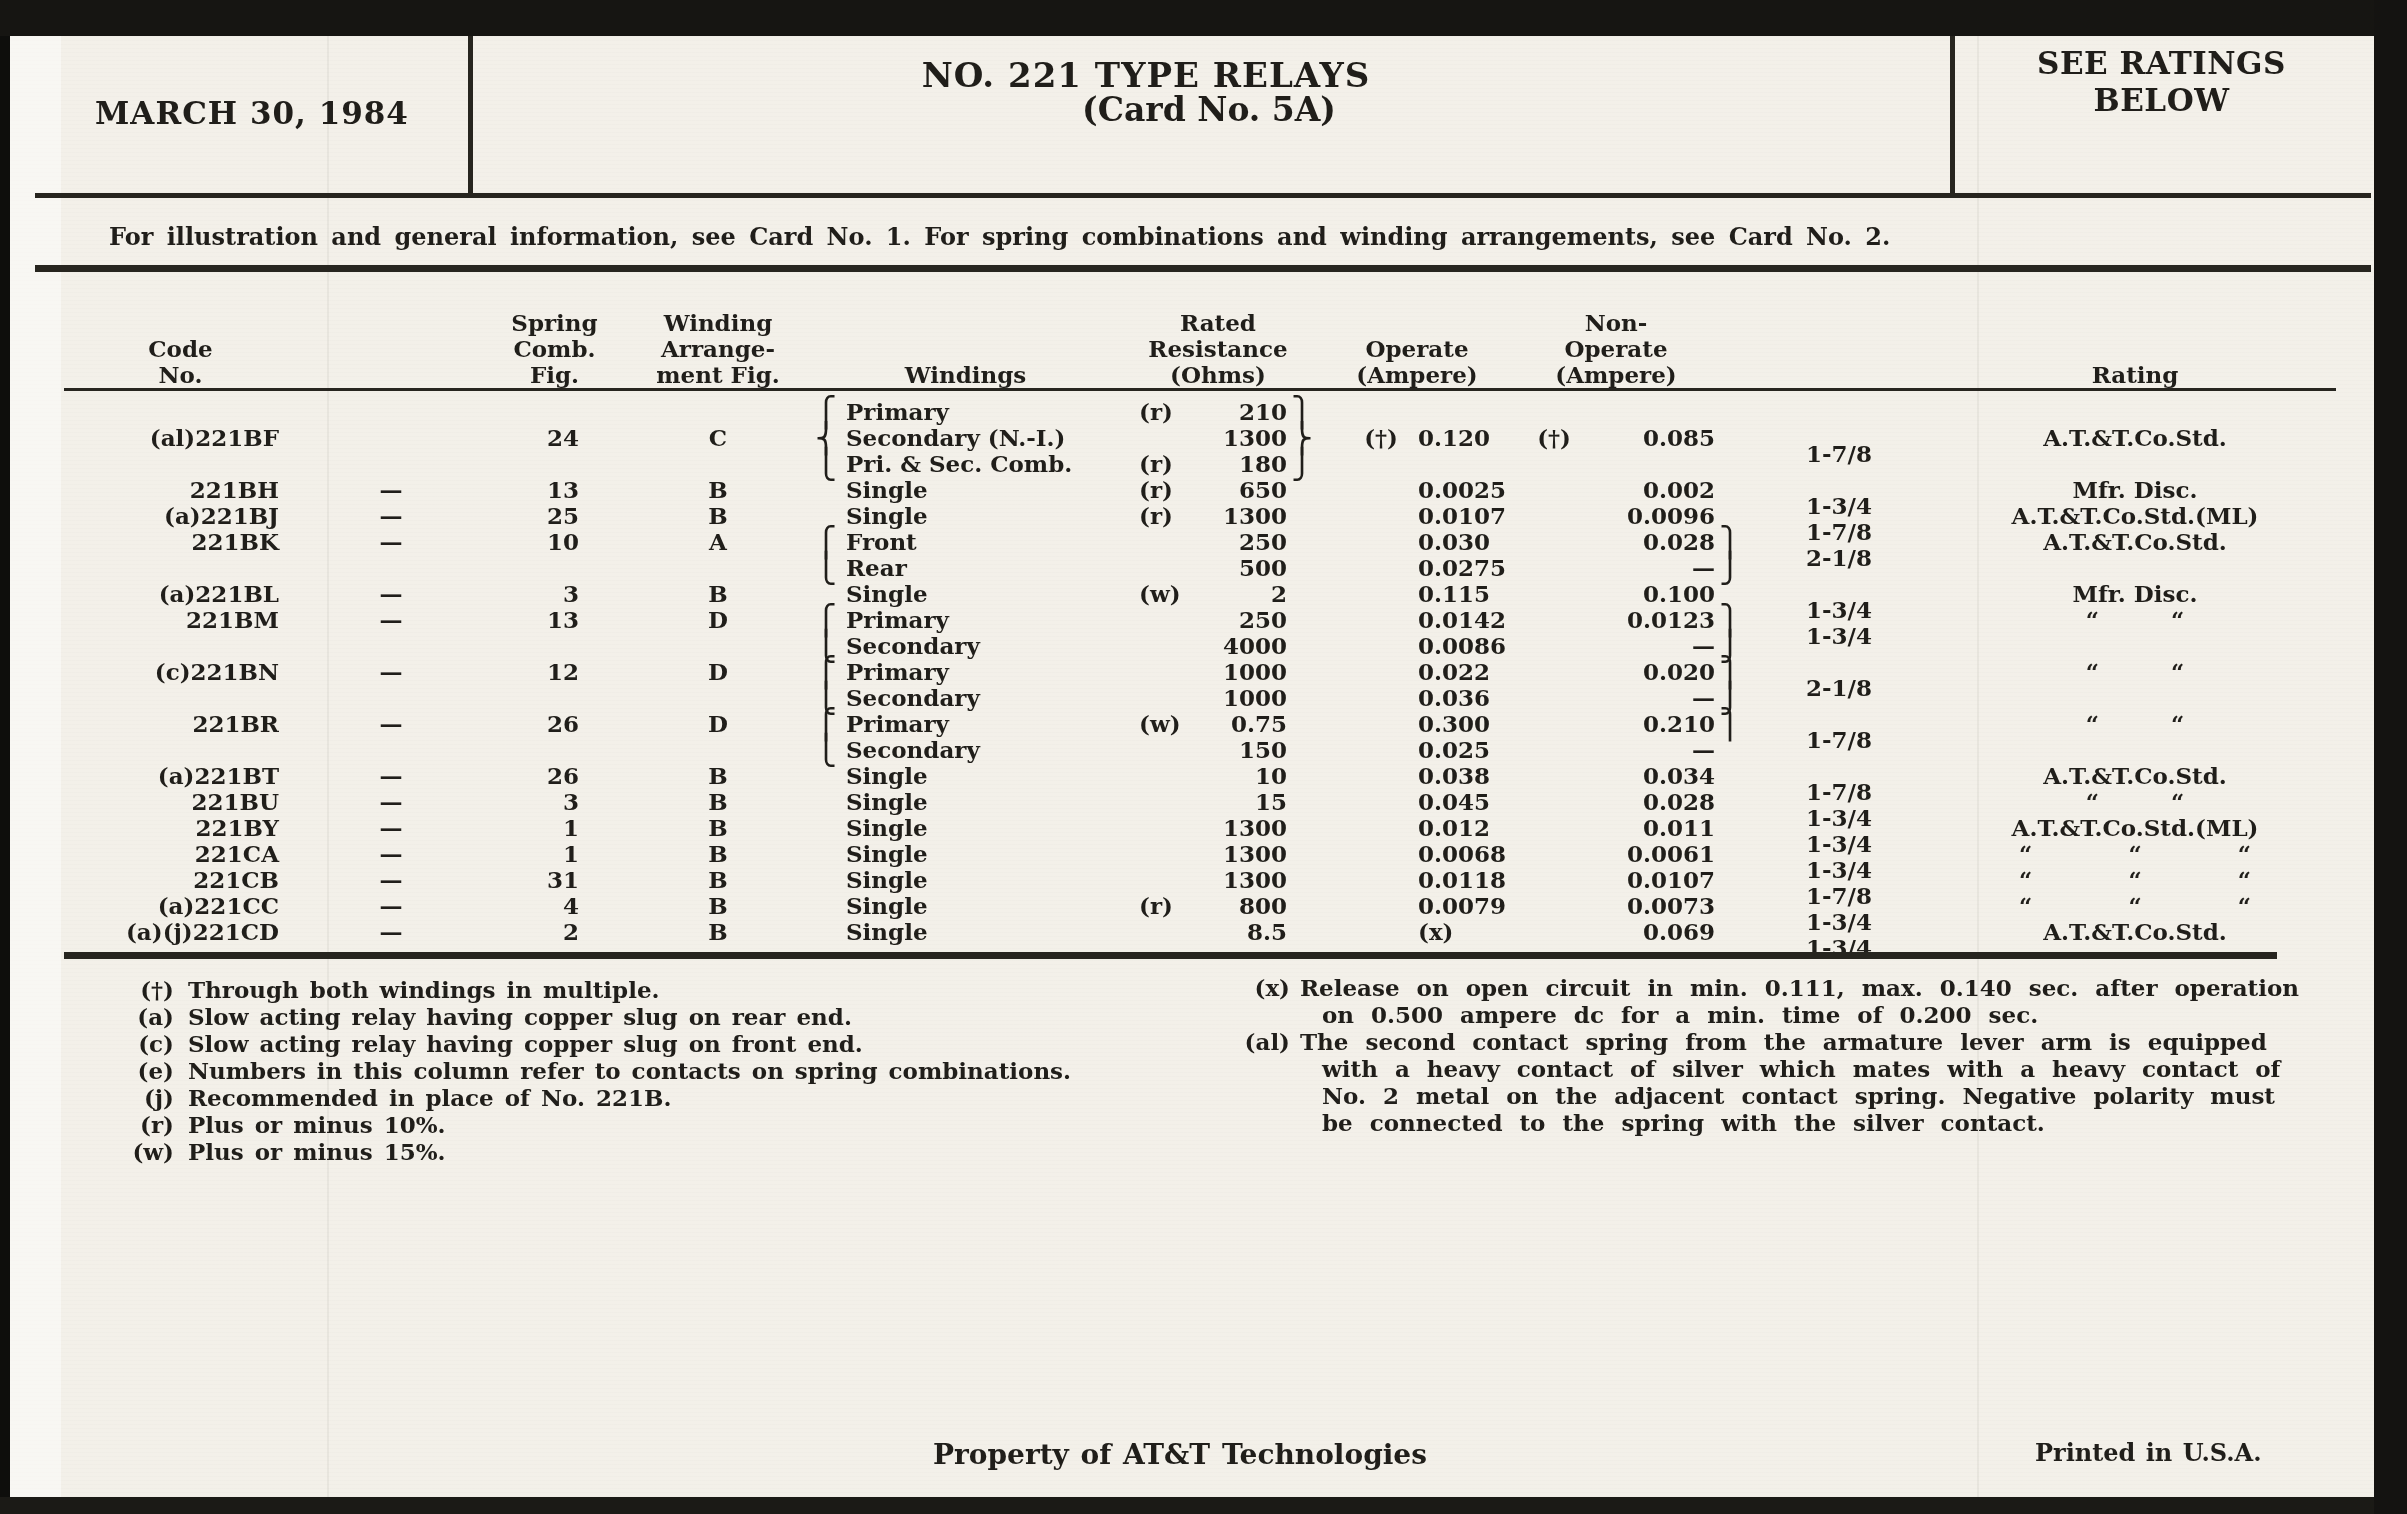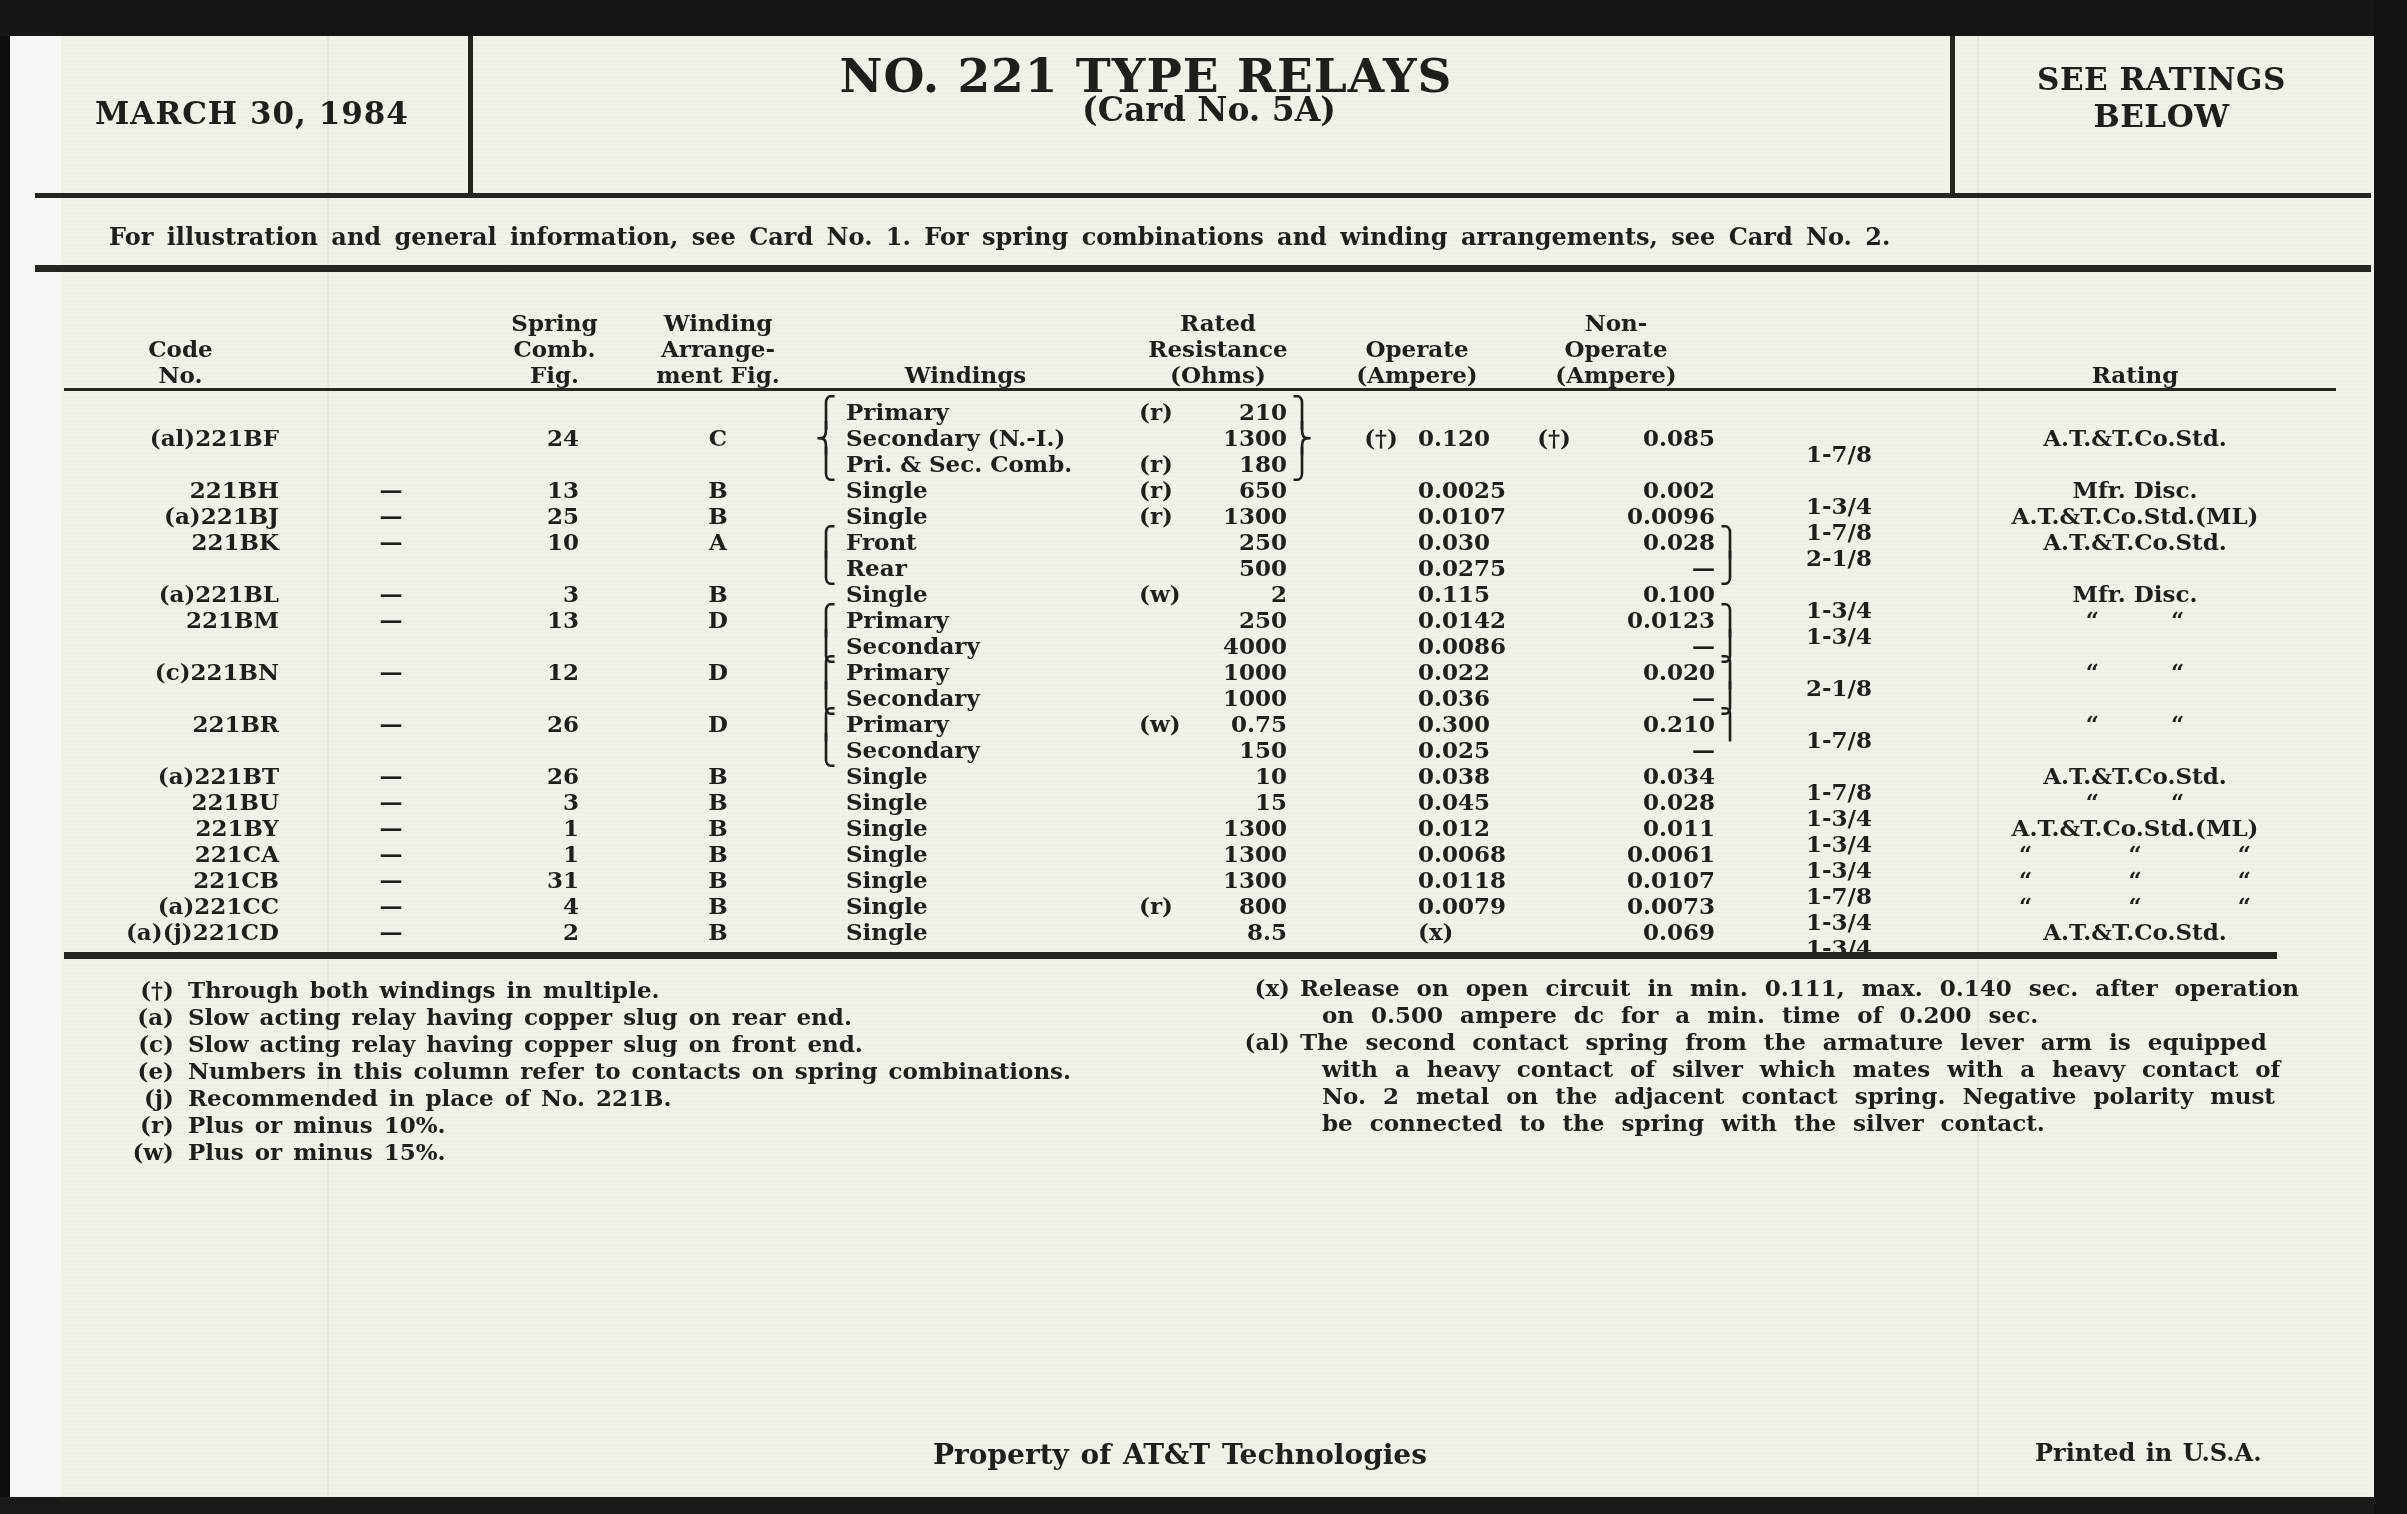--- a/index.html
+++ b/index.html
@@ -18,23 +18,23 @@
       #f3f0e9;
   }
   .left-margin-strip{left:10px;top:36px;width:51px;height:1461px;background:rgba(255,255,255,0.45);}
   .seam{top:36px;height:1461px;width:2px;background:rgba(70,62,44,0.06);}
   .band-top{left:0;top:0;width:2408px;height:36px;background:#161512;}
   .band-bottom{left:0;top:1497px;width:2408px;height:18px;background:#1b1a16;}
   .band-right{left:2374px;top:0;width:34px;height:1515px;background:#141311;}
   .rule{background:#27251f;}
   
   .date{left:35px;top:95px;width:434px;text-align:center;font-size:31px;letter-spacing:1px;}
-  .title{left:468px;top:50px;width:1356px;text-align:center;font-size:47px;letter-spacing:1px;line-height:51px;}
+  .title{left:468px;top:50px;width:1356px;text-align:center;font-size:34px;letter-spacing:1px;line-height:51px;}
   .subtitle{left:468px;top:90px;width:1482px;text-align:center;font-size:33px;}
-  .ratings-note{left:1952px;top:61px;width:419px;text-align:center;font-size:31px;line-height:37px;letter-spacing:0.5px;}
+  .ratings-note{left:1952px;top:45px;width:419px;text-align:center;font-size:31px;line-height:37px;letter-spacing:0.5px;}
   .info-line{left:109px;top:222px;width:2228px;font-size:24px;word-spacing:5px;}
   
   .tgrid{display:grid;grid-template-columns:233px 188px 139px 188px 28px 279px 59px 109px 30px 81px 119px 54px 144px 30px 188px 404px;}
   .thead{left:64px;top:278px;width:2272px;height:110px;align-items:end;font-size:23px;}
   .thead .hcell{line-height:26px;text-align:center;white-space:pre;}
   .h-code{grid-column:1;}
   .h-contacts{grid-column:2;}
   .h-spring{grid-column:3;}
   .h-winding{grid-column:4;}
   .h-windings{grid-column:5 / 7;}

